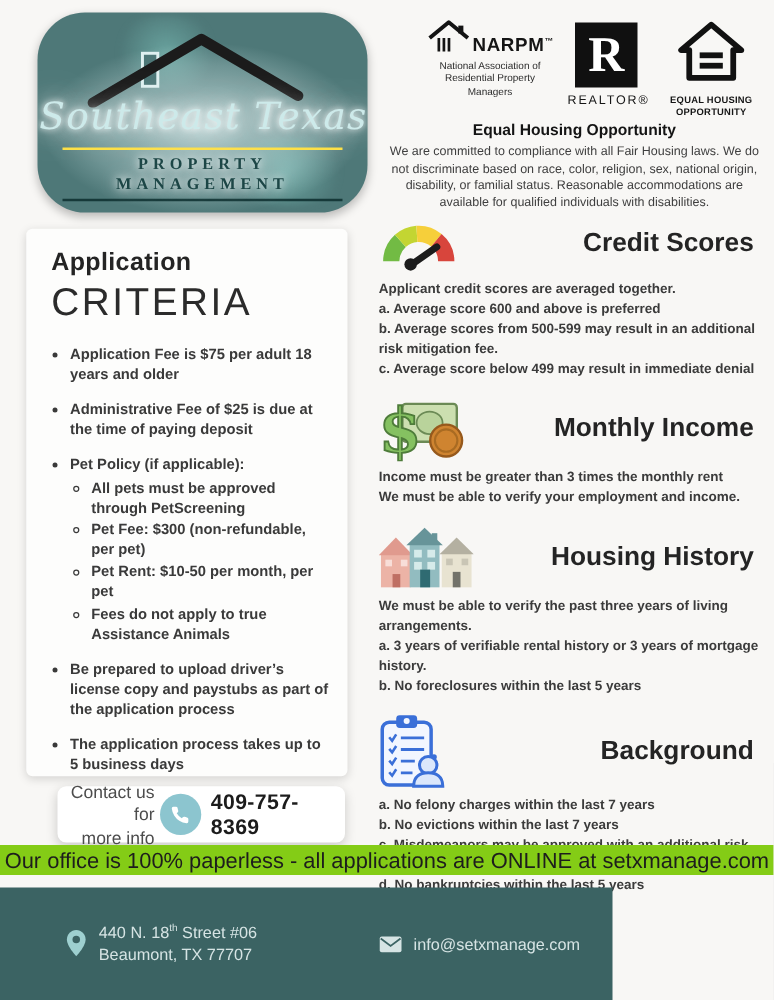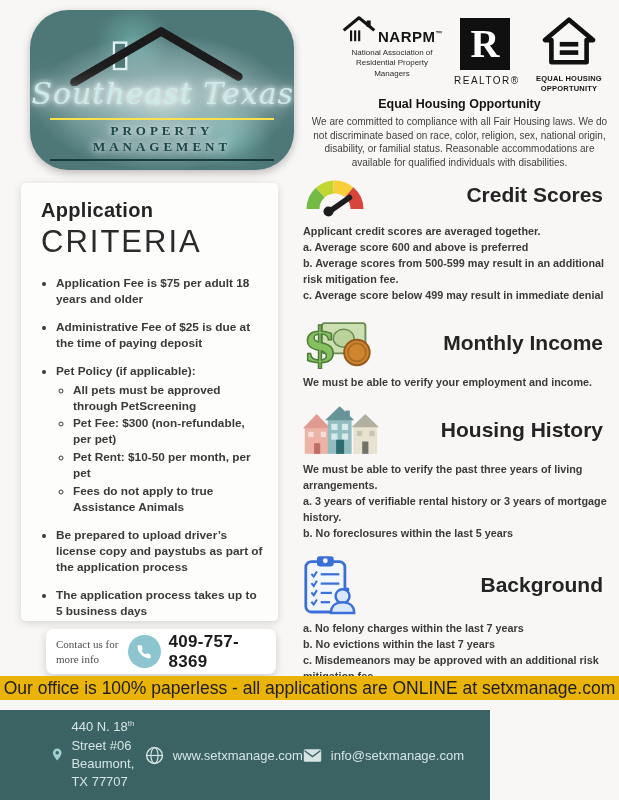--- a/index.html
+++ b/index.html
@@ -49,35 +49,35 @@
   .app-title { font-size:20px; font-weight:700; color:#242424; letter-spacing:.3px; }
   .criteria-title { font-size:31px; font-weight:400; color:#2b2b2b; letter-spacing:2px; margin:2px 0 16px 0; }
   ul.bullets { list-style:disc; padding-left:15px; }
   ul.bullets > li { font-size:11.8px; font-weight:700; color:#3a3a3a; line-height:1.35; margin-bottom:12px; }
   ul.sub { list-style:circle; padding-left:17px; margin-top:3px; }
   ul.sub > li { margin-bottom:2px; }
 
   
   .contact-card { position:absolute; left:46px; top:629px; width:230px; height:45px; background:#ffffff;
     border-radius:7px; box-shadow:0 3px 9px rgba(0,0,0,.18); display:flex; align-items:center; padding:0 10px; }
-  .contact-label { font-size:11px; color:#4c4c4c; text-align:left; line-height:1.3; width:76px;font-family:Liberation Serif, serif; }
+  .contact-label { font-size:14px; color:#4c4c4c; text-align:right; line-height:1.3; width:76px; }
   .phone-circle { width:33px; height:33px; border-radius:50%; background:#8cc5cf; flex:0 0 33px;
     display:flex; align-items:center; justify-content:center; margin:0 8px 0 4px; }
   .phone-number { font-size:17px; font-weight:700; color:#1c1c1c; letter-spacing:.3px; }
 
   
   .right-col { position:absolute; left:303px; top:172px; width:312px; }
   .section { margin-bottom:13px; }
   .sec-head { display:flex; align-items:center; }
   .sec-icon { flex:0 0 80px; display:flex; justify-content:flex-start; align-items:center; }
   .sec-heading { flex:1; text-align:right; font-size:21px; font-weight:700; color:#242424; padding-right:12px; }
   .sec-body { margin-top:6px; font-size:10.8px; font-weight:700; color:#3b3b3b; line-height:1.48; padding-right:4px; }
 
   
-  .banner { position:absolute; left:0; top:676px; width:619px; height:24px; background:#eab308;
+  .banner { position:absolute; left:0; top:676px; width:619px; height:24px; background:#84cc16;
     display:flex; align-items:center; justify-content:center; font-size:17.5px; color:#1d1d1d; }
   .footer { position:absolute; left:0; top:710px; width:490px; height:90px; background:#3b6363;
     display:flex; align-items:center; justify-content:space-between; padding:0 26px 0 52px; color:#d6e4e4; }
   .f-item { display:flex; align-items:center; gap:9px; }
   .f-text { font-size:13px; line-height:1.4; }
   .f-text sup { font-size:8px; }
   .f-link { font-size:13px; }
 </style>
 </head>
 <body>
@@ -194,20 +194,21 @@
             <rect x="20" y="6" width="46" height="32" rx="3" fill="#ccdfb0" stroke="#6b8a55" stroke-width="2"></rect>
             <ellipse cx="43" cy="22" rx="11" ry="9.5" fill="#b9d39b" stroke="#6b8a55" stroke-width="1.5"></ellipse>
             <text x="0" y="47" font-size="52" font-weight="bold" font-family="DejaVu Serif, serif" fill="#85c161" stroke="#4e7c3a" stroke-width="1.6">$</text>
             <circle cx="57" cy="37" r="13.5" fill="#cf8430" stroke="#96591c" stroke-width="2"></circle>
             <circle cx="57" cy="37" r="9.5" fill="none" stroke="#a96b22" stroke-width="1.8"></circle>
           </svg>
         </div>
         <div class="sec-heading">Monthly Income</div>
       </div>
       <div class="sec-body">
+        <div>Income must be greater than 3 times the monthly rent</div>
         <div>We must be able to verify your employment and income.</div>
       </div>
     </div>
 
     <div class="section">
       <div class="sec-head">
         <div class="sec-icon">
           <svg width="76" height="52" viewBox="0 0 86 58">
             <rect x="2" y="26" width="27" height="30" fill="#ecb3a6"></rect>
             <polygon points="0,27 15.5,11 31,27" fill="#e09a8e"></polygon>
@@ -277,28 +278,20 @@
       <svg width="18" height="23" viewBox="0 0 24 30">
         <path d="M12,1 C6.5,1 2,5.6 2,11.2 C2,18.5 12,29 12,29 C12,29 22,18.5 22,11.2 C22,5.6 17.5,1 12,1 Z" fill="#9ed0d0"></path>
         <circle cx="12" cy="11" r="4" fill="#3b6363"></circle>
       </svg>
       <div class="f-text">
         <div><span>440 N. 18</span><sup>th</sup><span> Street #06</span></div>
         <div>Beaumont, TX 77707</div>
       </div>
     </div>
     <div class="f-item">
-      <svg width="19" height="19" viewBox="0 0 24 24">
-        <circle cx="12" cy="12" r="10" stroke="#d6e4e4" stroke-width="1.8" fill="none"></circle>
-        <ellipse cx="12" cy="12" rx="4.5" ry="10" stroke="#d6e4e4" stroke-width="1.5" fill="none"></ellipse>
-        <line x1="2" y1="12" x2="22" y2="12" stroke="#d6e4e4" stroke-width="1.5"></line>
-      </svg>
-      <span class="f-link">www.setxmanage.com</span>
-    </div>
-    <div class="f-item">
       <svg width="19" height="15" viewBox="0 0 24 18">
         <rect x="1" y="1" width="22" height="16" rx="2" fill="#d6e4e4"></rect>
         <polyline points="2,3 12,10.5 22,3" stroke="#3b6363" stroke-width="1.8" fill="none"></polyline>
       </svg>
       <span class="f-link">info@setxmanage.com</span>
     </div>
   </div>
 
 </div>
 

